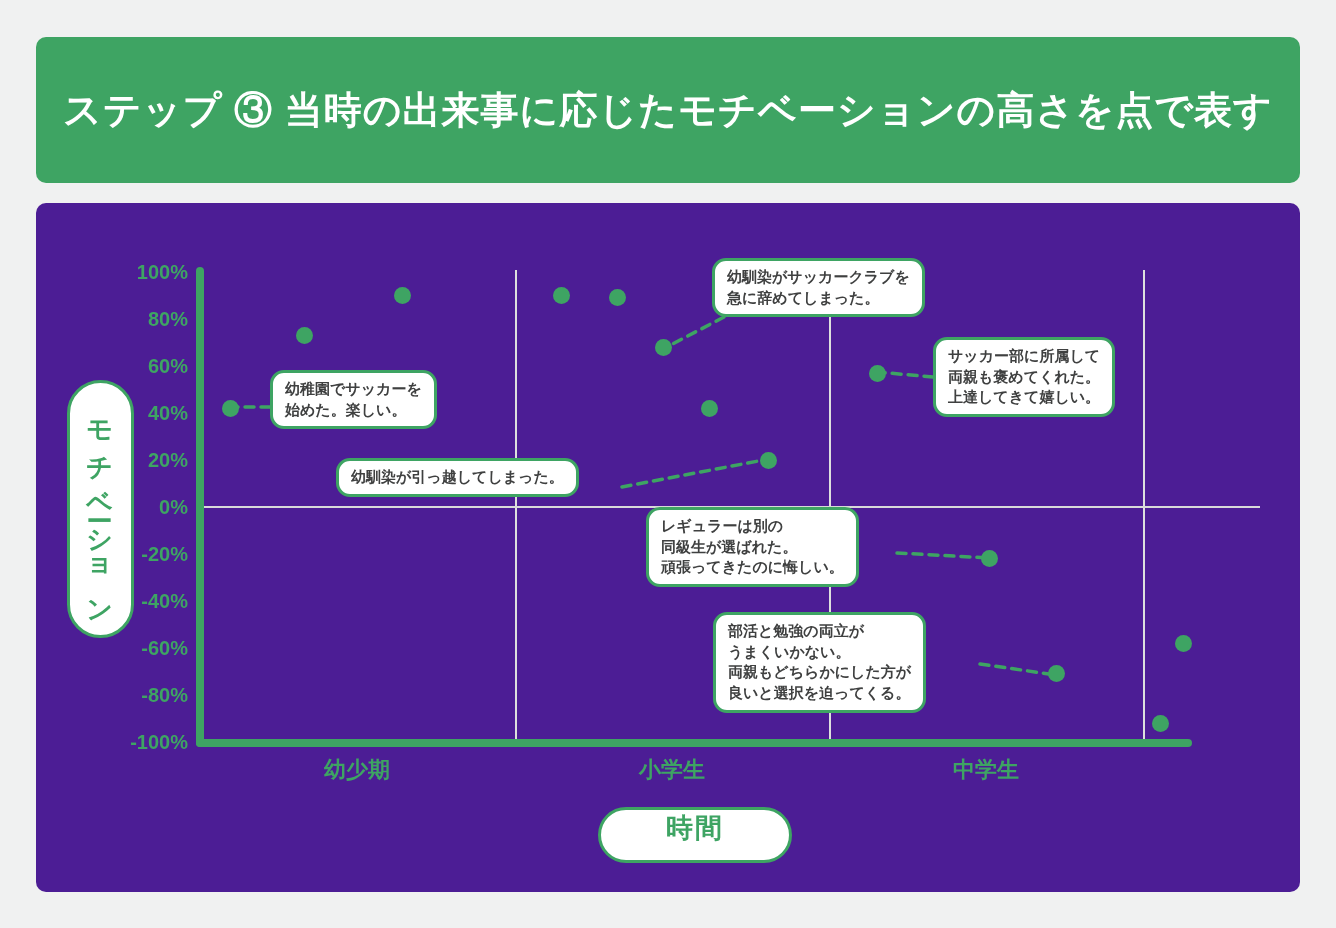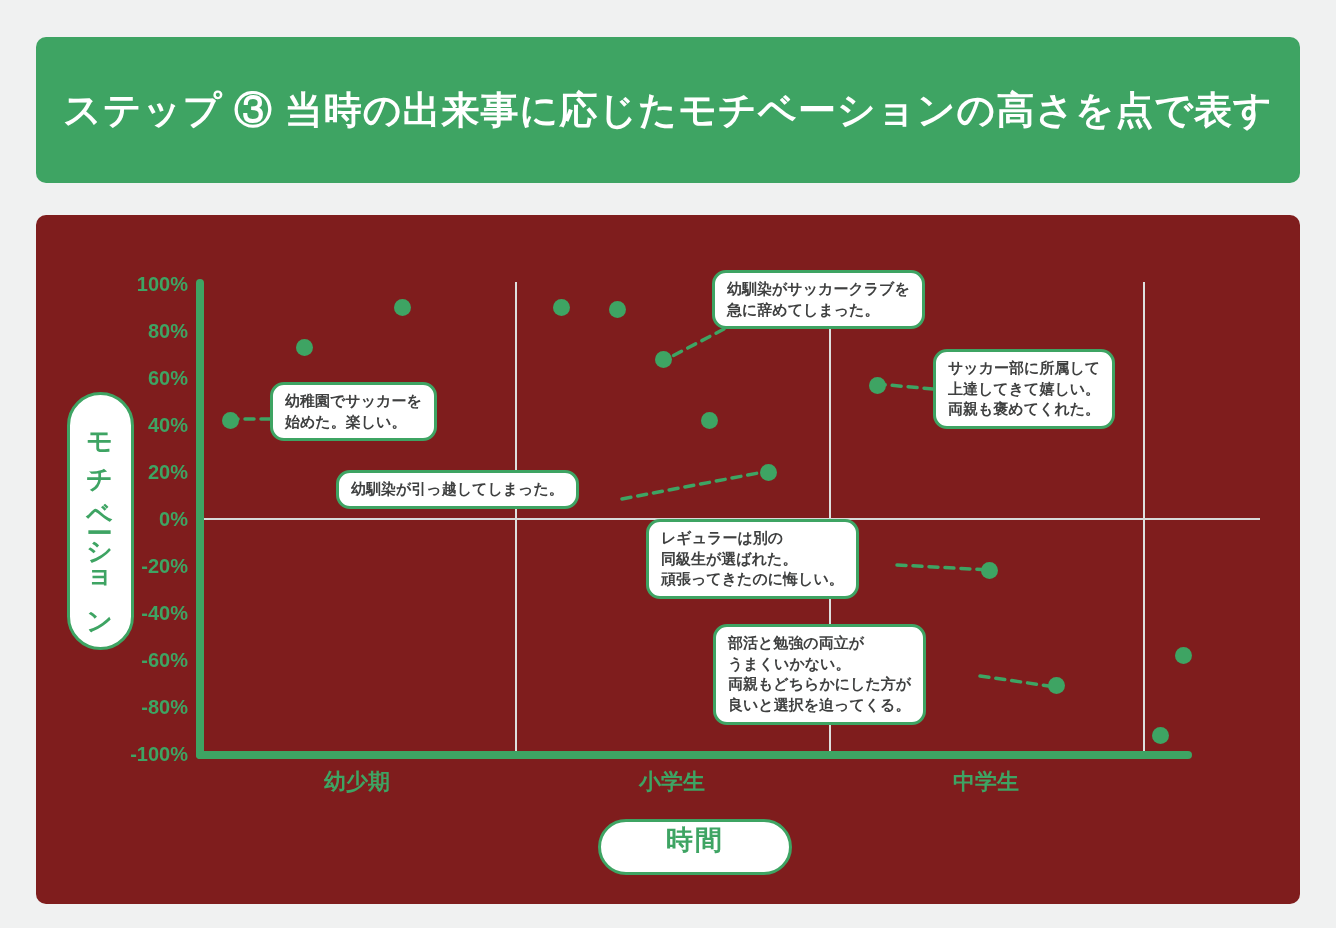--- a/index.html
+++ b/index.html
@@ -11,21 +11,21 @@
   }
   .banner {
     position:absolute; left:36px; top:37px; width:1264px; height:146px;
     background:#3EA463; border-radius:10px;
     display:flex; align-items:center; justify-content:center;
     color:#FFFFFF; font-size:38px; font-weight:800; letter-spacing:1px;
     white-space:nowrap;
   }
   .card {
     position:absolute; left:36px; top:203px; width:1264px; height:689px;
-    background:#7f1d1d; border-radius:10px; overflow:hidden;margin-top:12px;
+    background:#4c1d95; border-radius:10px; overflow:hidden;
   }
   .vgrid { position:absolute; top:67px; width:2px; height:473px; background:#DEDFDE; }
   .zeroline { position:absolute; height:2px; background:#D8DAD9; }
   .yaxis {
     position:absolute; left:160px; top:64px; width:8px; height:480px;
     background:#3EA463; border-radius:4px;
   }
   .xaxis {
     position:absolute; left:160px; top:536px; width:996px; height:8px;
     background:#3EA463; border-radius:4px;
@@ -136,22 +136,22 @@
       </div>
       <div class="callout" style="left: 300px; top: 255px;">
         <div>幼馴染が引っ越してしまった。</div>
       </div>
       <div class="callout" style="left: 676px; top: 55px;">
         <div>幼馴染がサッカークラブを</div>
         <div>急に辞めてしまった。</div>
       </div>
       <div class="callout" style="left: 897px; top: 134px;">
         <div>サッカー部に所属して</div>
+        <div>両親も褒めてくれた。</div>
         <div>上達してきて嬉しい。</div>
-        <div>両親も褒めてくれた。</div>
       </div>
       <div class="callout" style="left: 610px; top: 304px;">
         <div>レギュラーは別の</div>
         <div>同級生が選ばれた。</div>
         <div>頑張ってきたのに悔しい。</div>
       </div>
       <div class="callout" style="left: 677px; top: 409px;">
         <div>部活と勉強の両立が</div>
         <div>うまくいかない。</div>
         <div>両親もどちらかにした方が</div>

